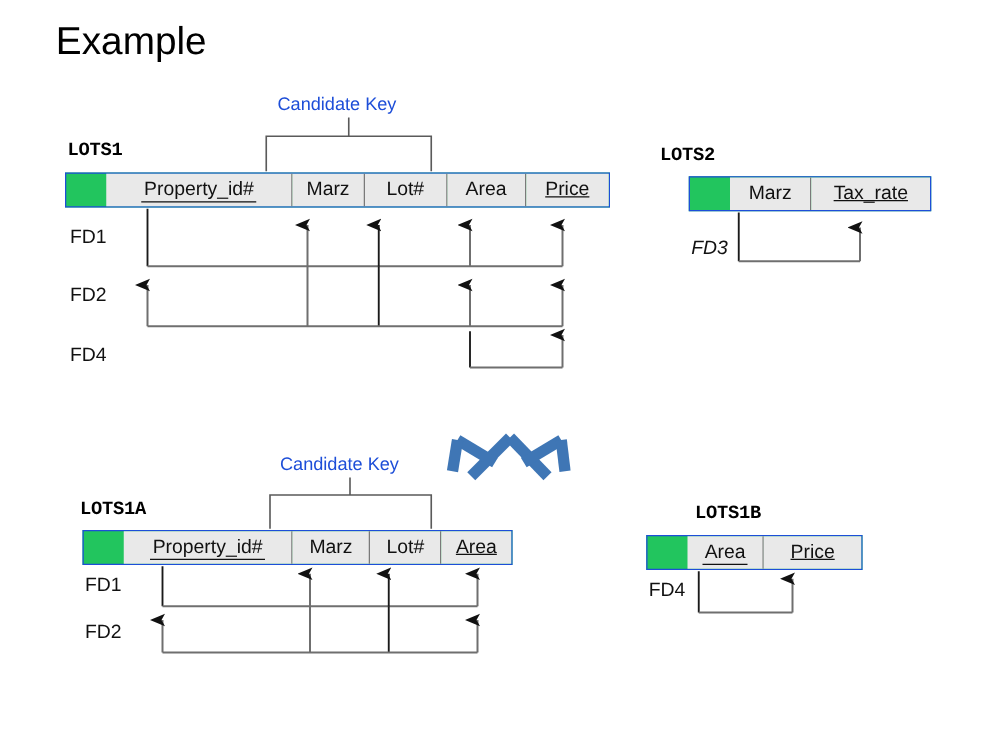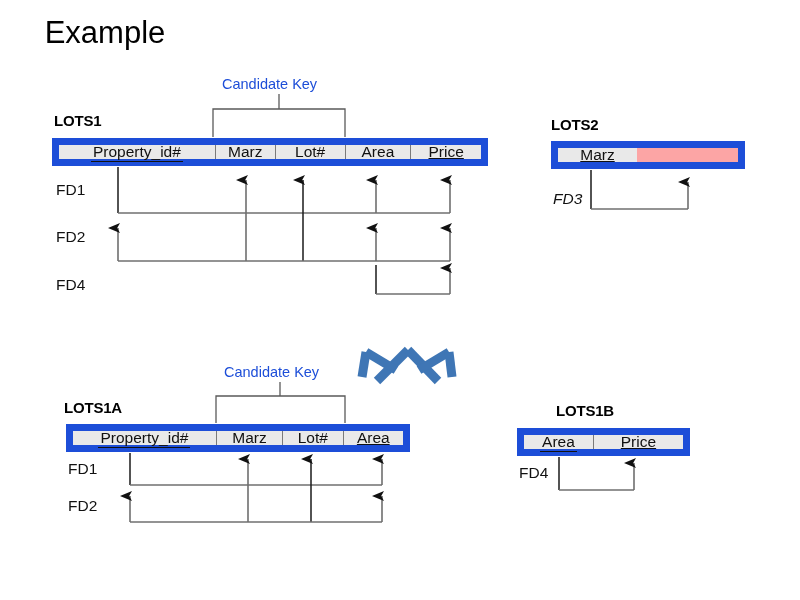--- a/index.html
+++ b/index.html
@@ -37,30 +37,32 @@
     letter-spacing: 0px;
   }
 
   
   .rel-name {
     position: absolute;
     font-size: 15px;
     font-weight: bold;
     letter-spacing: -0.2px;
     white-space: nowrap;
+    font-family: Liberation Mono, monospace;
   }
 
   
   .reltable {
     position: absolute;
     display: flex;
-    border: 7px solid #1d4ed8;
-    background: #fca5a5;
+    border: 1px solid #1d4ed8;
+    background: #22c55e;
     box-sizing: border-box;
     height: 28px;
+    padding-left: 32px;
   }
   .reltable .cell {
     box-sizing: border-box;
     border-right: 1px solid #7a7a7a;
     display: flex;
     align-items: center;
     justify-content: center;
     font-size: 15.5px;
     color: #111;
     white-space: nowrap;
@@ -137,25 +139,28 @@
     </div>
     <div class="cell" style="width:72px;">
       <span class="attr">Price</span>
     </div>
   </div>
 
   <div class="fd-label" style="left:56px; top:181px;">FD1</div>
   <div class="fd-label" style="left:56px; top:228px;">FD2</div>
   <div class="fd-label" style="left:56px; top:276px;">FD4</div>
 
-  <div class="rel-name" style="left:551px; top:116px;">LOTS2</div>
+  <div class="rel-name" style="left:528px; top:116px;">LOTS2</div>
 
   <div class="reltable" style="left:551px; top:141px; width:194px;">
     <div class="cell" style="width:79px;">
       <span class="attr">Marz</span>
+    </div>
+    <div class="cell" style="width:115px;">
+      <span class="attr">Tax_rate</span>
     </div>
   </div>
 
   <div class="fd-label" style="left:553px; top:190px;font-style:italic;">FD3</div>
 
   <div class="ck-caption" style="left:224px; top:364px;">Candidate Key</div>
 
   <div class="rel-name" style="left:64px; top:399px;">LOTS1A</div>
 
   <div class="reltable" style="left:66px; top:424px; width:344px;">

